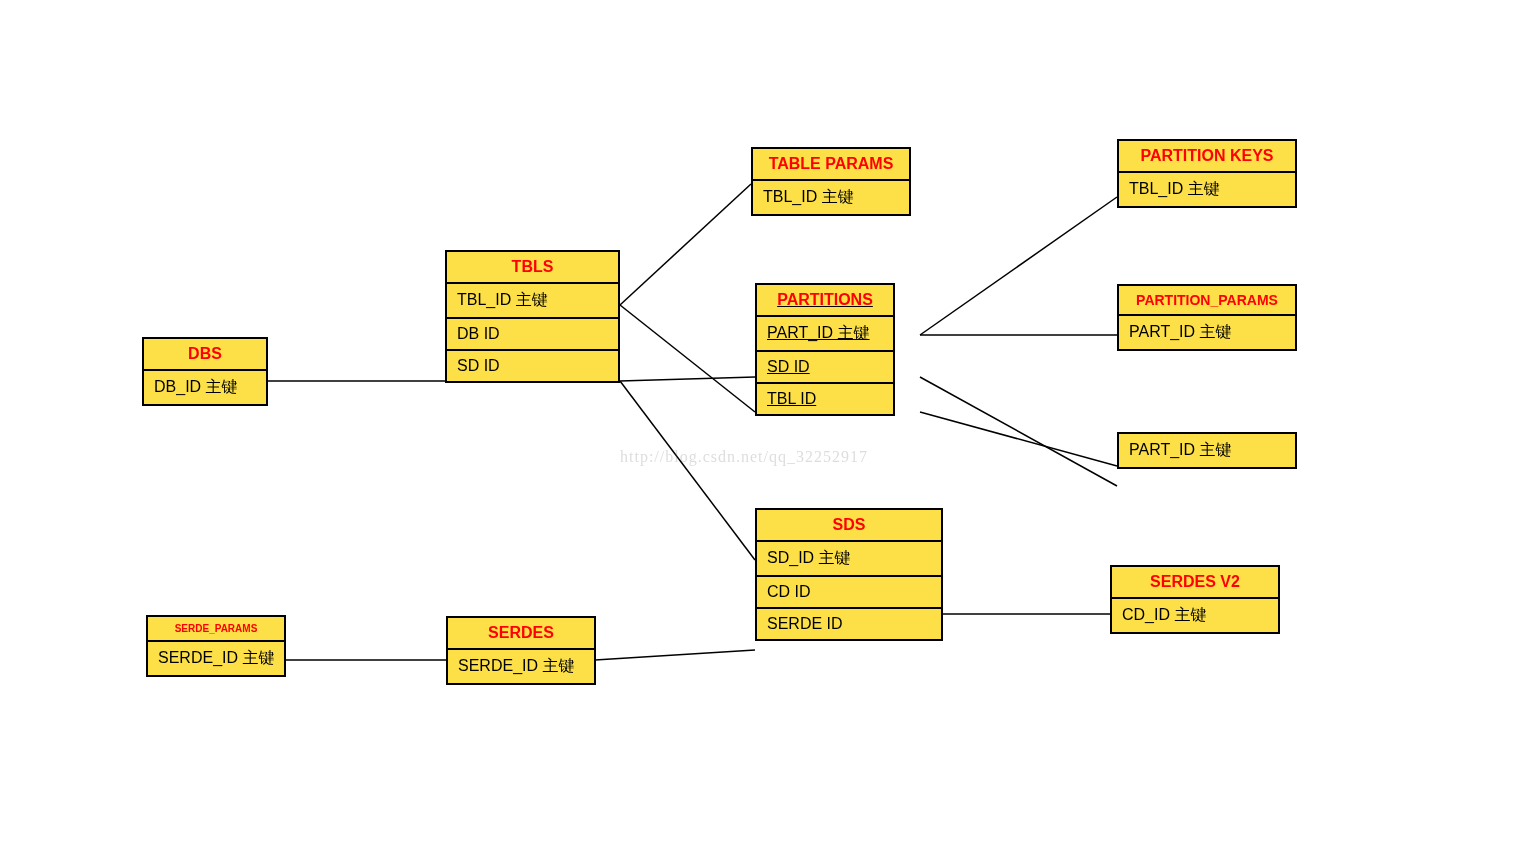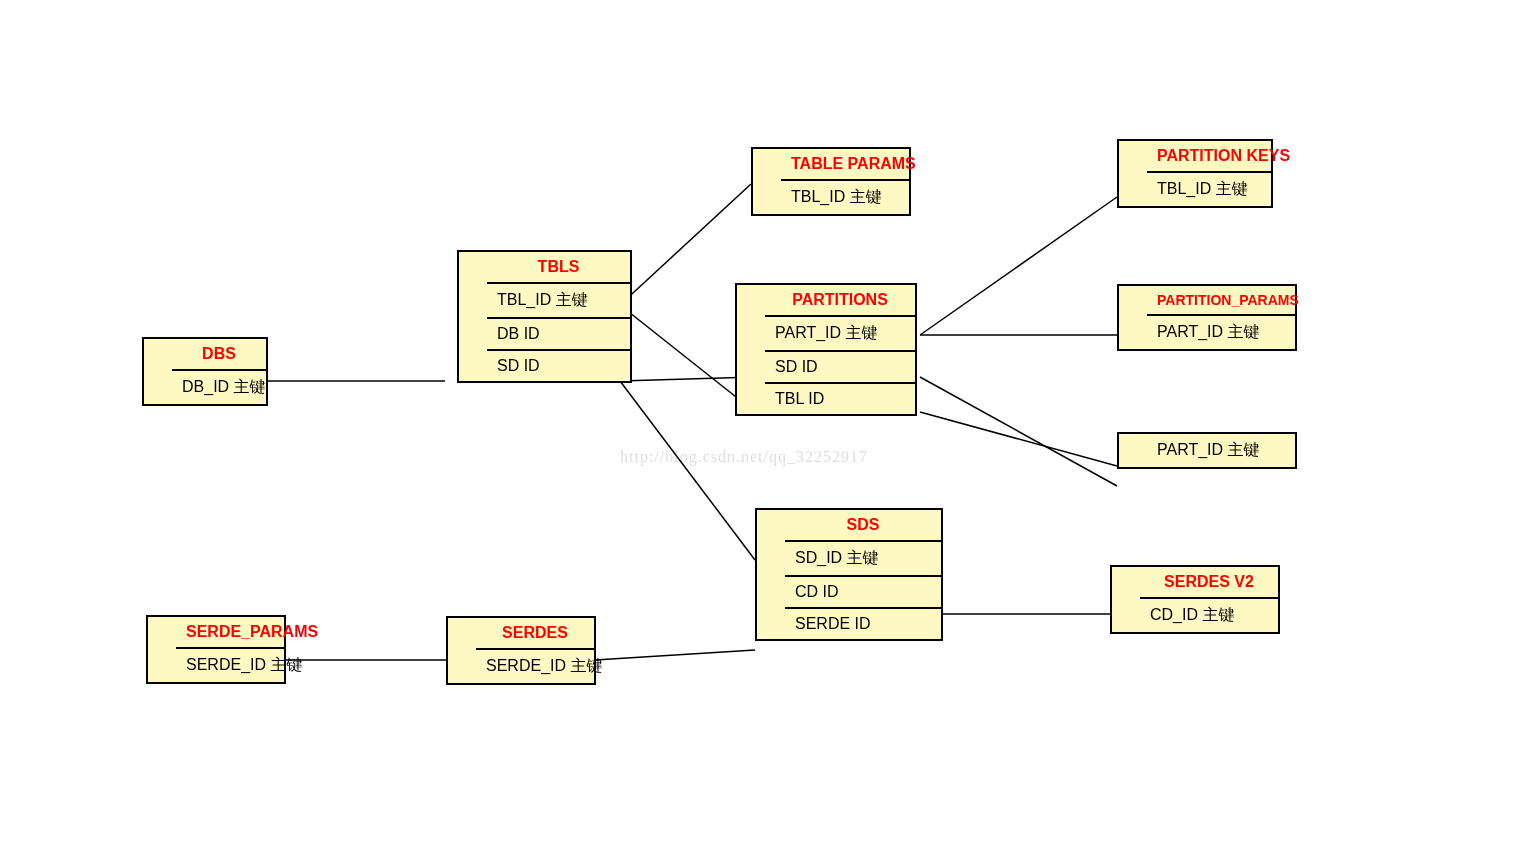--- a/index.html
+++ b/index.html
@@ -7,22 +7,21 @@
       width: 1532px;
       height: 843px;
       background: #ffffff;
       position: relative;
       font-family: Arial, "Microsoft YaHei", sans-serif;
       font-size: 16px;
     }
     .entity {
       position: absolute;
       border: 2px solid #000;
-      background: #fef9c3;
-      padding-left: 28px;
+      background: #fde047;
     }
     .entity-header {
       color: #ff0000;
       font-weight: bold;
       padding: 6px 10px 6px 10px;
       text-align: center;
       border-bottom: 2px solid #000;
       white-space: nowrap;
     }
     .entity-row {
@@ -84,40 +83,40 @@
   <line x1="755" y1="650" x2="595" y2="660"></line>
 
   <line x1="446" y1="660" x2="286" y2="660"></line>
 </svg>
 
 <div class="entity" style="left:142px; top:337px; width:126px;">
   <div class="entity-header">DBS</div>
   <div class="entity-row">DB_ID   主键</div>
 </div>
 
-<div class="entity" style="left:445px; top:250px; width:175px;margin-left:12px;">
+<div class="entity" style="left:445px; top:250px; width:175px;">
   <div class="entity-header">TBLS</div>
   <div class="entity-row">TBL_ID   主键</div>
   <div class="entity-row">DB ID</div>
   <div class="entity-row">SD ID</div>
 </div>
 
 <div class="entity" style="left:751px; top:147px; width:160px;">
   <div class="entity-header">TABLE PARAMS</div>
   <div class="entity-row">TBL_ID   主键</div>
 </div>
 
-<div class="entity" style="left:735px; top:283px; width:182px;">
+<div class="entity" style="left:755px; top:283px; width:140px;text-decoration:underline;">
   <div class="entity-header">PARTITIONS</div>
   <div class="entity-row">PART_ID 主键</div>
   <div class="entity-row">SD ID</div>
   <div class="entity-row">TBL ID</div>
 </div>
 
-<div class="entity" style="left:1117px; top:139px; width:156px;">
+<div class="entity" style="left:1117px; top:139px; width:180px;">
   <div class="entity-header">PARTITION KEYS</div>
   <div class="entity-row">TBL_ID   主键</div>
 </div>
 
 <div class="entity" style="left:1117px; top:284px; width:180px;">
   <div class="entity-header" style="font-size:14px;">PARTITION_PARAMS</div>
   <div class="entity-row">PART_ID   主键</div>
 </div>
 
 <div class="entity" style="left:1117px; top:432px; width:180px;">
@@ -135,17 +134,17 @@
   <div class="entity-header">SERDES V2</div>
   <div class="entity-row">CD_ID 主键</div>
 </div>
 
 <div class="entity" style="left:446px; top:616px; width:150px;">
   <div class="entity-header">SERDES</div>
   <div class="entity-row">SERDE_ID 主键</div>
 </div>
 
 <div class="entity" style="left:146px; top:615px; width:140px;">
-  <div class="entity-header" style="font-size:16px;">SERDE_PARAMS</div>
+  <div class="entity-header" style="font-size:10px;">SERDE_PARAMS</div>
   <div class="entity-row">SERDE_ID 主键</div>
 </div>
 
 <div class="watermark">http://blog.csdn.net/qq_32252917</div>
 
 </body></html>

